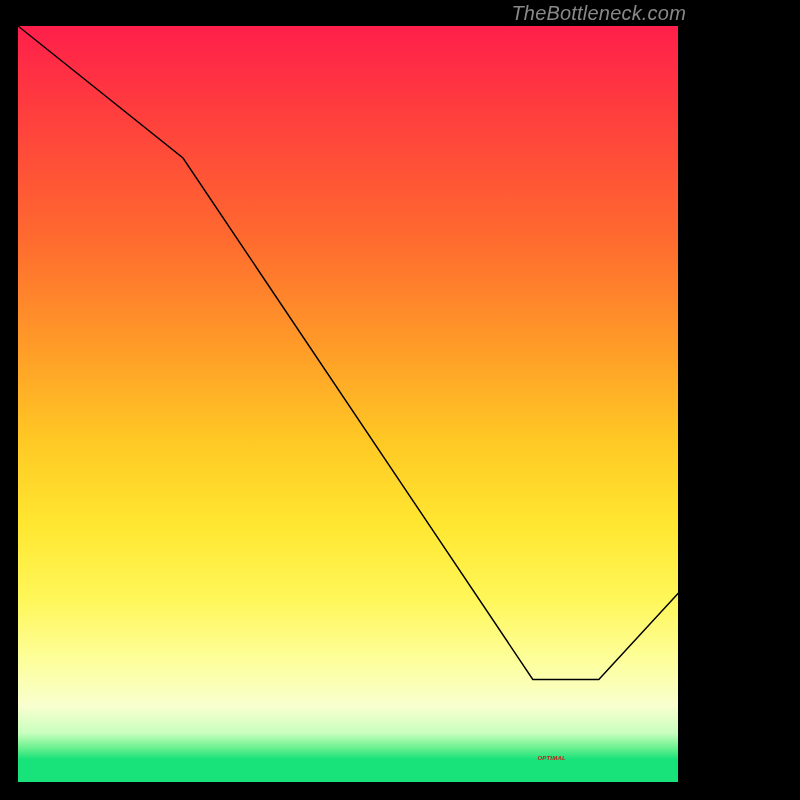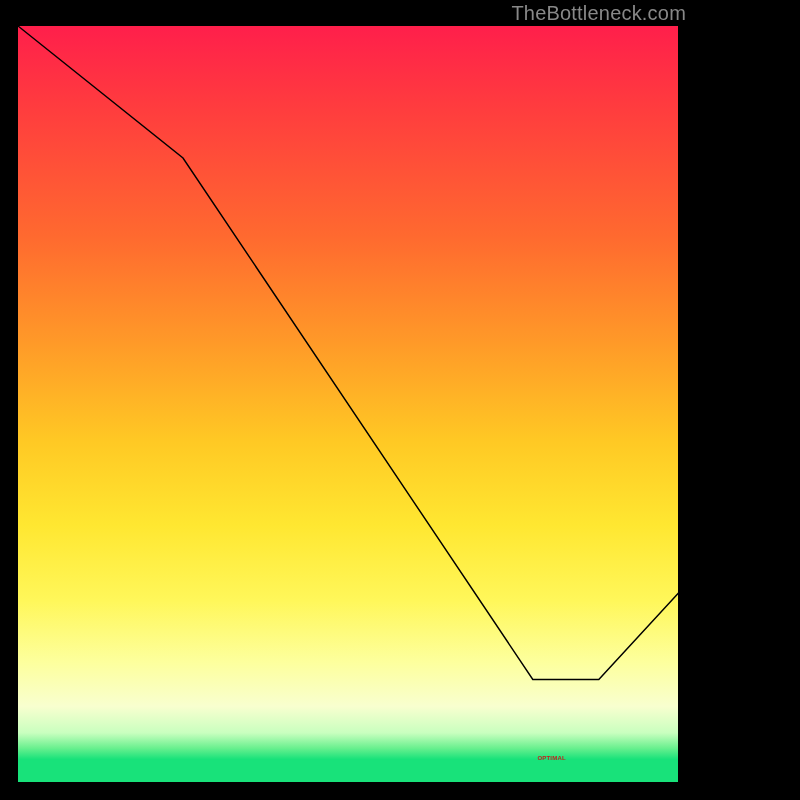--- a/index.html
+++ b/index.html
@@ -9,20 +9,21 @@
     height: 800px;
     background: #000;
     overflow: hidden;
     font-family: Arial, Helvetica, sans-serif;
   }
   .frame {
     position: relative;
     width: 696px;
     height: 800px;
     background: #000;
+    font-style: italic;
   }
   .attribution {
     position: absolute;
     top: 2px;
     right: 10px;
     color: #888;
     font-size: 20px;
     font-weight: 500;
     letter-spacing: 0.2px;
   }

